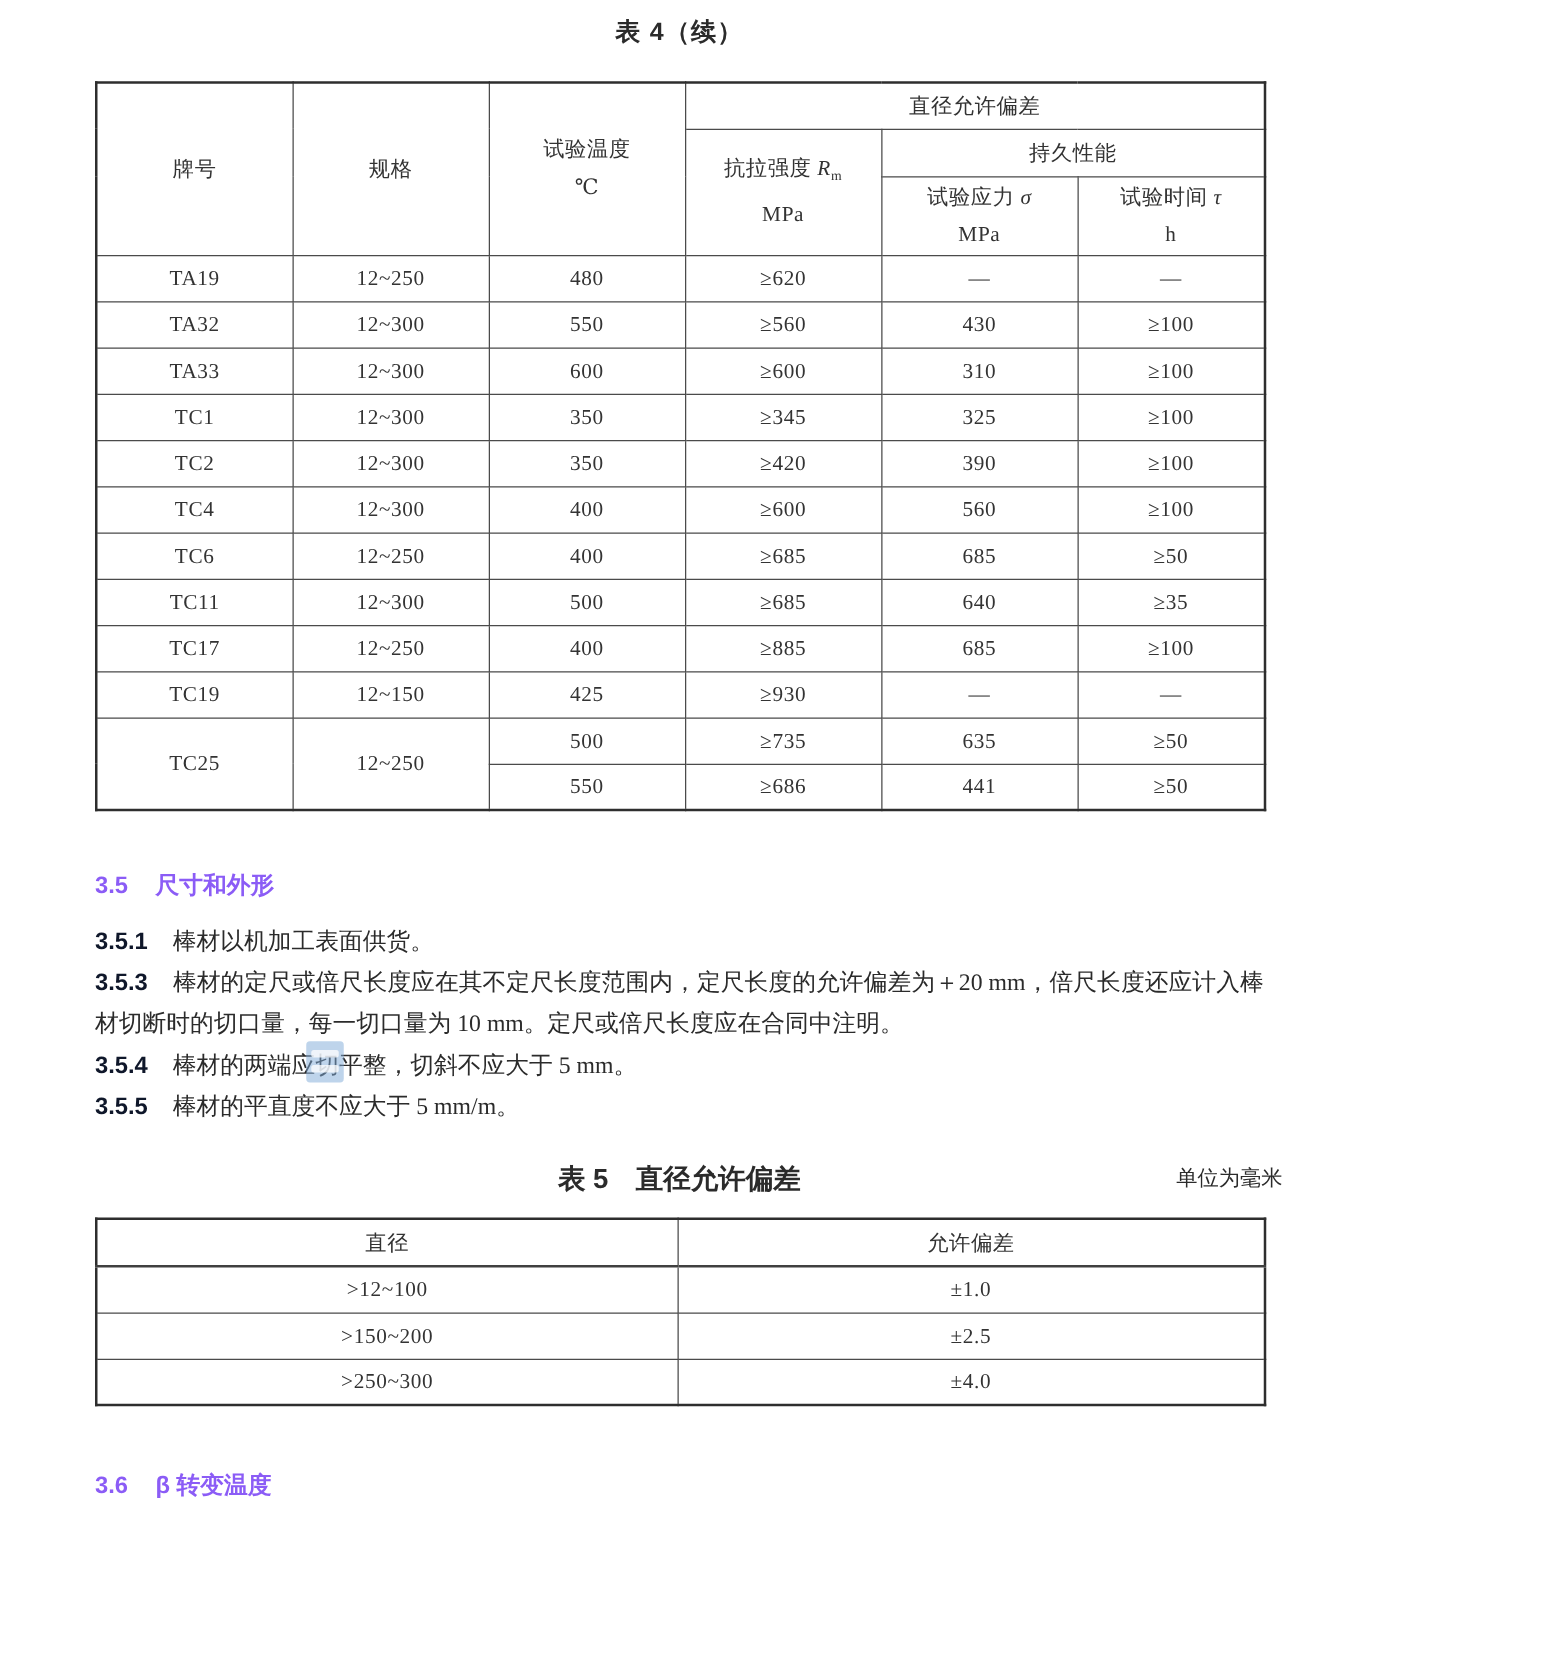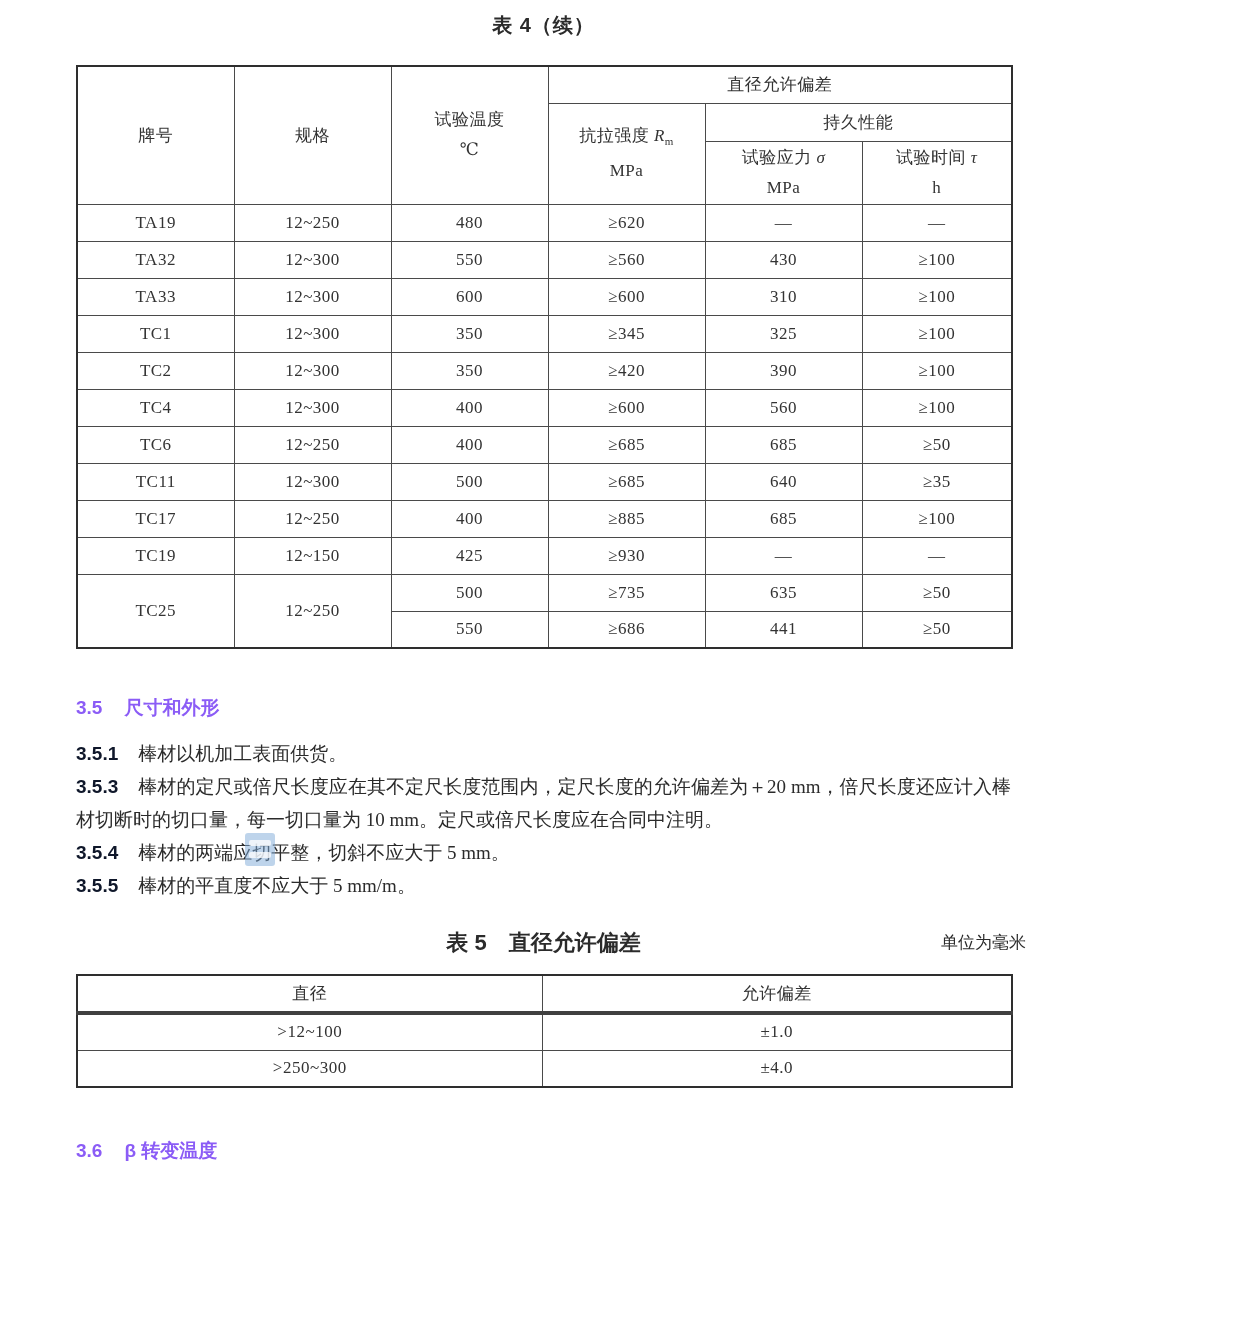--- a/index.html
+++ b/index.html
@@ -41,21 +41,21 @@
     vertical-align: middle;
     font-size: 17px;
     font-weight: normal;
     color: #333;
     letter-spacing: 0.5px;
   }
   #table4 thead tr.hr1 th { height: 37px; }
   #table4 thead tr.hr2 th { height: 38px; }
   #table4 thead tr.hr3 th { height: 63px; }
   #table4 tbody td { height: 37px; }
-  #table5 thead th { height: 38px; border-bottom: 4px solid #404040; }
+  #table5 thead th { height: 38px; border-bottom: 2px solid #404040; }
   #table5 tbody td { height: 37px; }
   .two-line div { line-height: 30px; }
   .sym { font-style: italic; font-family: "Liberation Serif", serif; }
   sub { font-size: 11px; }
 
   
   .section-head {
     font-family: "Liberation Sans", "DejaVu Sans", sans-serif;
     font-weight: bold;
     font-size: 19px;
@@ -288,20 +288,24 @@
             <th>直径</th>
             <th>允许偏差</th>
           </tr>
         </thead>
         <tbody id="table5-body">
             <tr>
               <td>&gt;12~100</td>
               <td>±1.0</td>
             </tr>
             <tr>
+              <td>&gt;150~200</td>
+              <td>±2.5</td>
+            </tr>
+            <tr>
               <td>&gt;250~300</td>
               <td>±4.0</td>
             </tr>
           </tbody>
       </table>
     </div>
 
     <div class="section-head" id="sec36-head">
       <span class="num">3.6</span><span>β 转变温度</span>
     </div>

